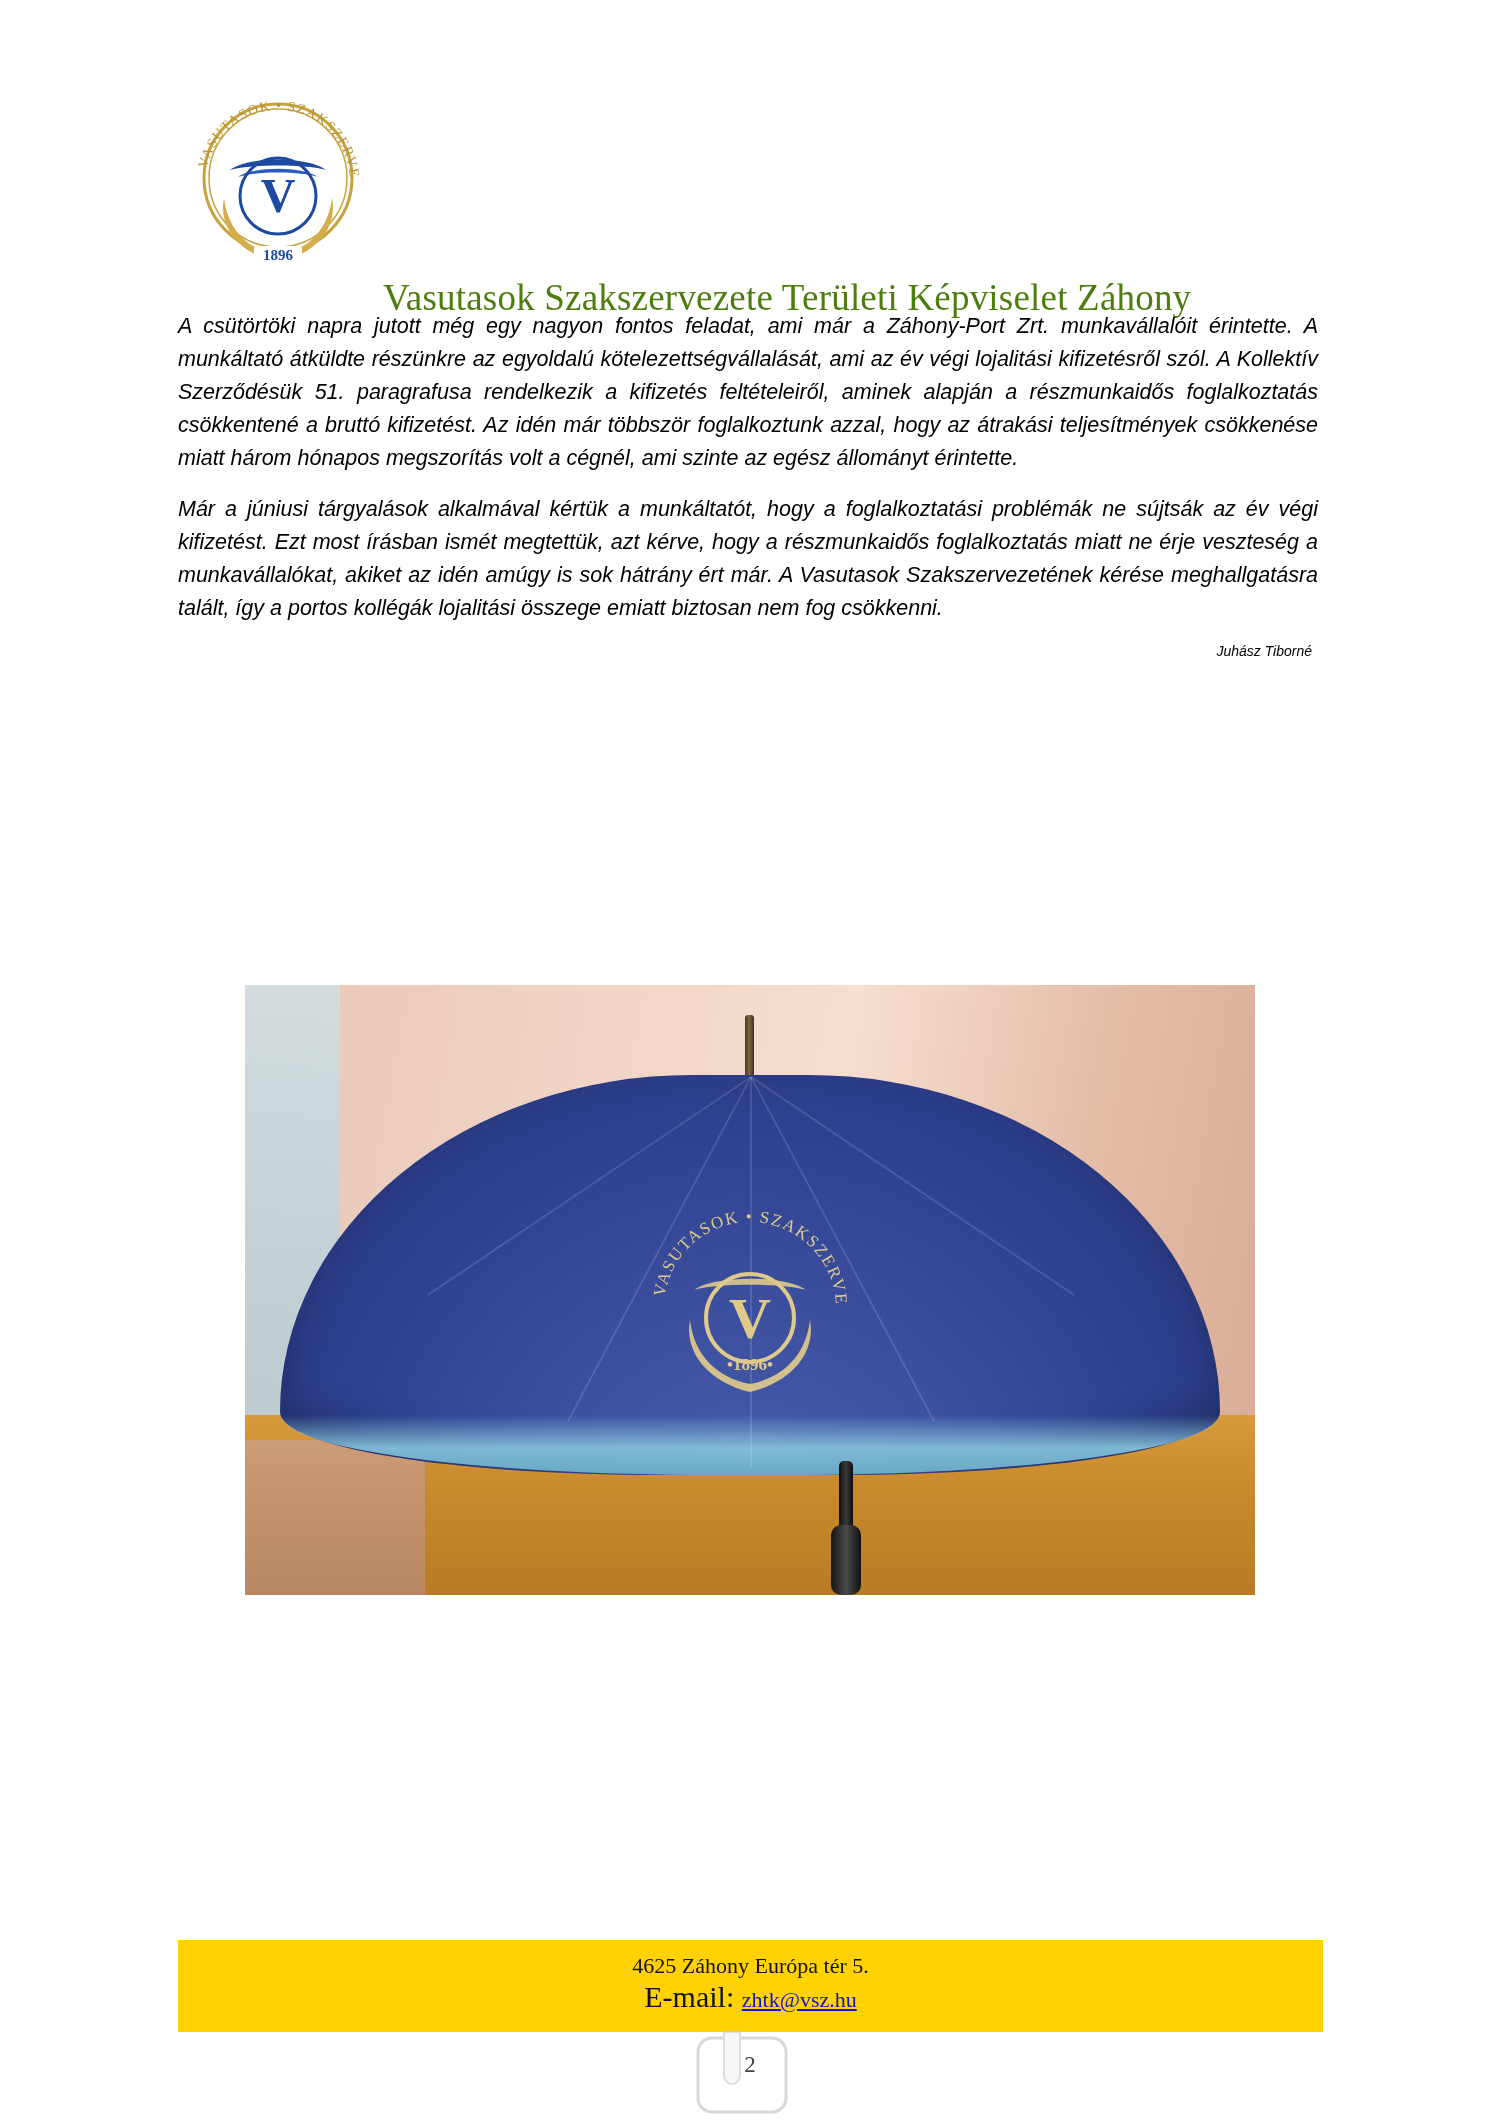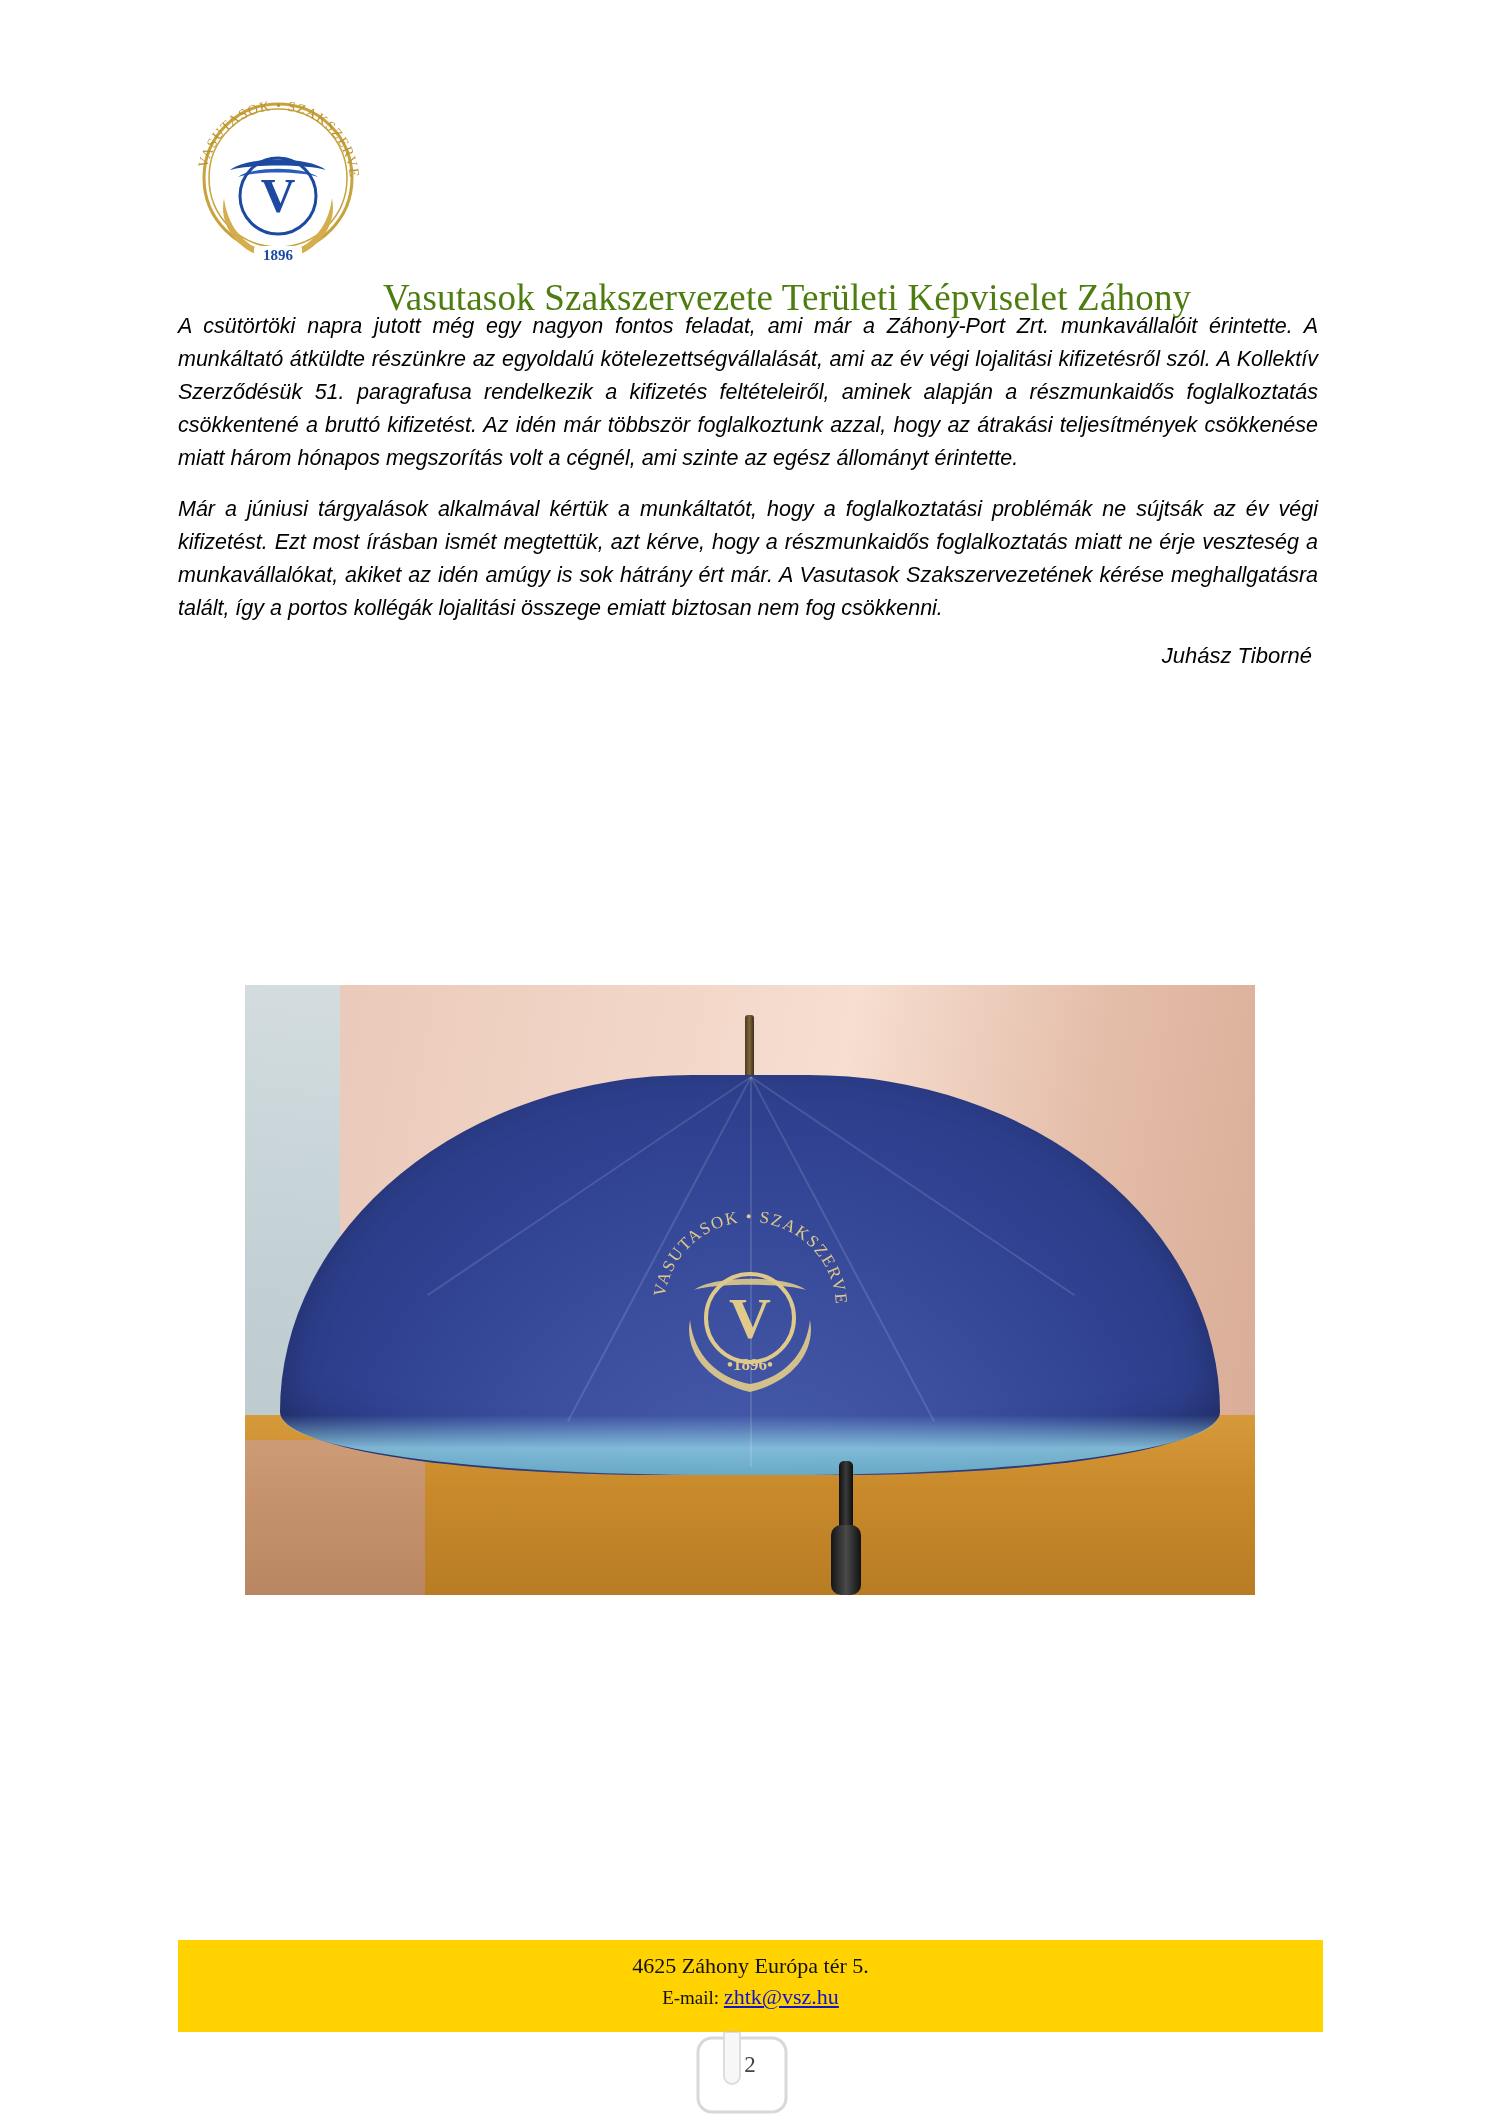--- a/index.html
+++ b/index.html
@@ -72,21 +72,21 @@
     margin: 0 0 18px 0;
   }
 
   .para.first {
     text-align: left;
   }
 
   .signature {
     font-family: "Liberation Sans", sans-serif;
     font-style: italic;
-    font-size: 22px;
+    font-size: 14px;
     color: #000000;
     text-align: right;
     margin: 14px 0 0 0;
     padding-right: 6px;
   }
 
   
   .photo-wrap {
     position: absolute;
     left: 245px;
@@ -222,21 +222,21 @@
     font-family: "Liberation Serif", serif;
     color: #111111;
     text-align: center;
     padding-top: 10px;
     box-sizing: border-box;
   }
   .footer-line {
     font-size: 22px;
     line-height: 31px;
   }
-  .footer-email-label { font-size: 19px; }
+  .footer-email-label { font-size: 30px; }
   .footer-email-link {
     color: #1414cc;
     text-decoration: underline;
     font-size: 22px;
   }
 
   .page-number {
     position: absolute;
     left: 0;
     top: 2052px;

